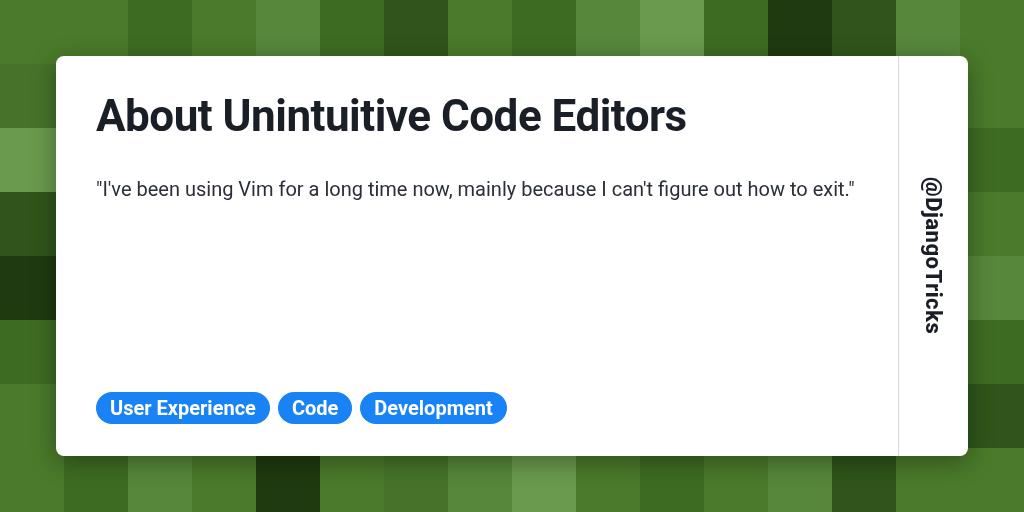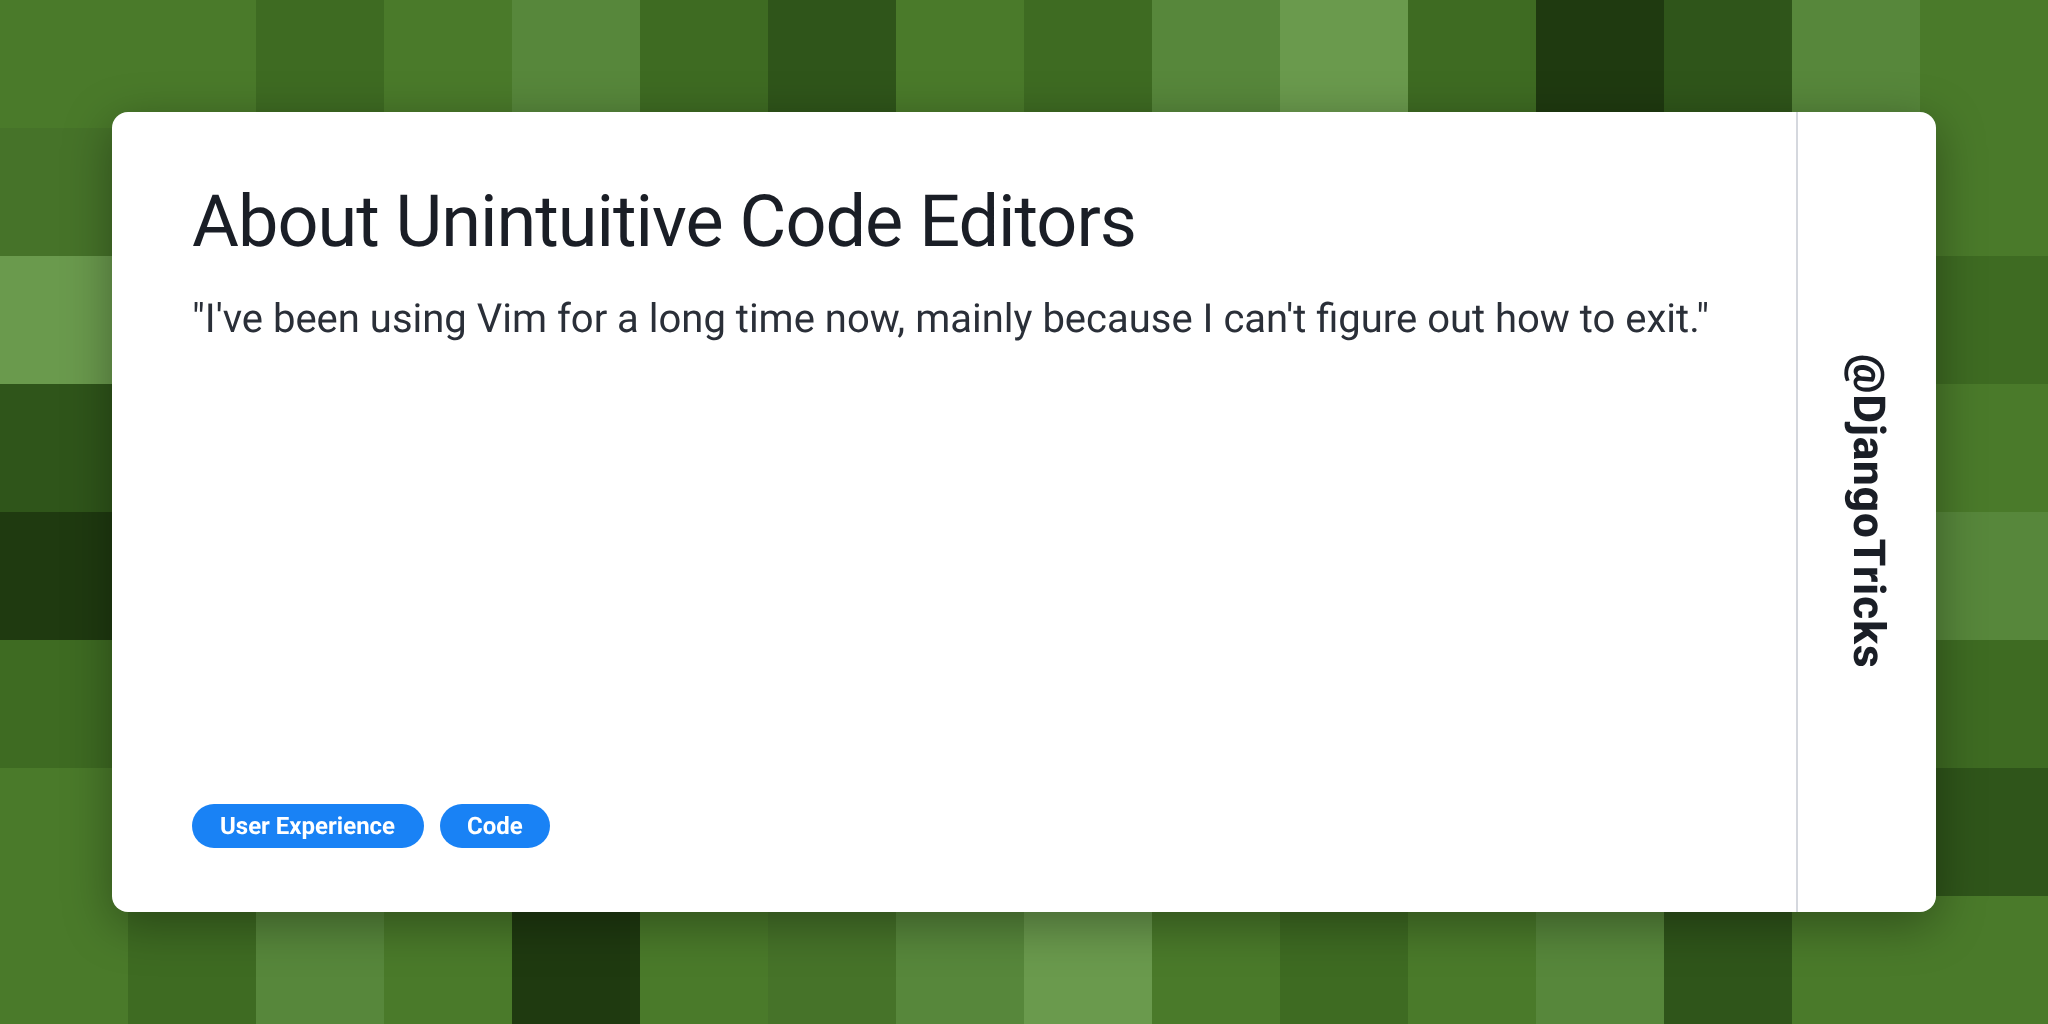--- a/index.html
+++ b/index.html
@@ -35,42 +35,42 @@
       box-shadow: 0 6px 24px rgba(0,0,0,.35);
       display: flex;
     }
     .main {
       flex: 1;
       padding: 36px 40px 32px 40px;
       display: flex;
       flex-direction: column;
     }
     .title {
-      font-size: 36px;
-      font-weight: 400;
+      font-size: 44px;
+      font-weight: 700;
       color: #1a1e26;
       letter-spacing: -0.5px;
       line-height: 1.1;
-      margin-bottom: 12px;
+      margin-bottom: 34px;
     }
     .quote {
       font-size: 20px;
       color: #2a2f38;
       line-height: 1.5;
       flex: 1;
     }
     .tags {
       display: flex;
       gap: 8px;
       flex-wrap: wrap;
     }
     .tag {
       background: #1982f5;
       color: #fff;
-      font-size: 12px;
+      font-size: 20px;
       font-weight: 700;
       padding: 4px 14px;
       border-radius: 999px;
       white-space: nowrap;
     }
     .side {
       width: 70px;
       border-left: 1px solid #d5d8de;
       display: flex;
       align-items: center;
@@ -218,18 +218,19 @@
     <div></div>
   </div>
 
 <div class="card">
   <div class="main">
     <h1 class="title">About Unintuitive Code Editors</h1>
     <p class="quote">"I've been using Vim for a long time now, mainly because I can't figure out how to exit."</p>
     <div class="tags">
       <span class="tag">User Experience</span>
       <span class="tag">Code</span>
+      <span class="tag">Development</span>
     </div>
   </div>
   <div class="side">
     <div class="handle">@DjangoTricks</div>
   </div>
 </div>
 
 </body></html>

